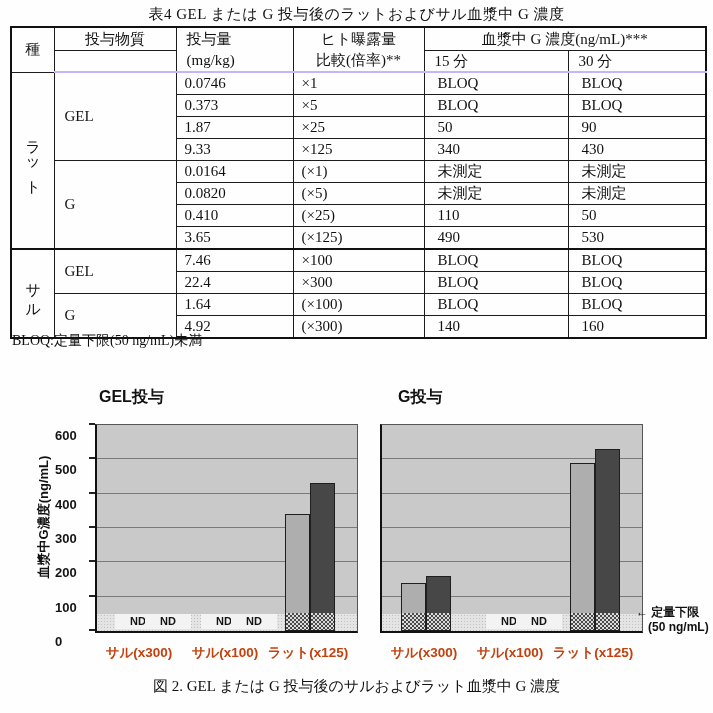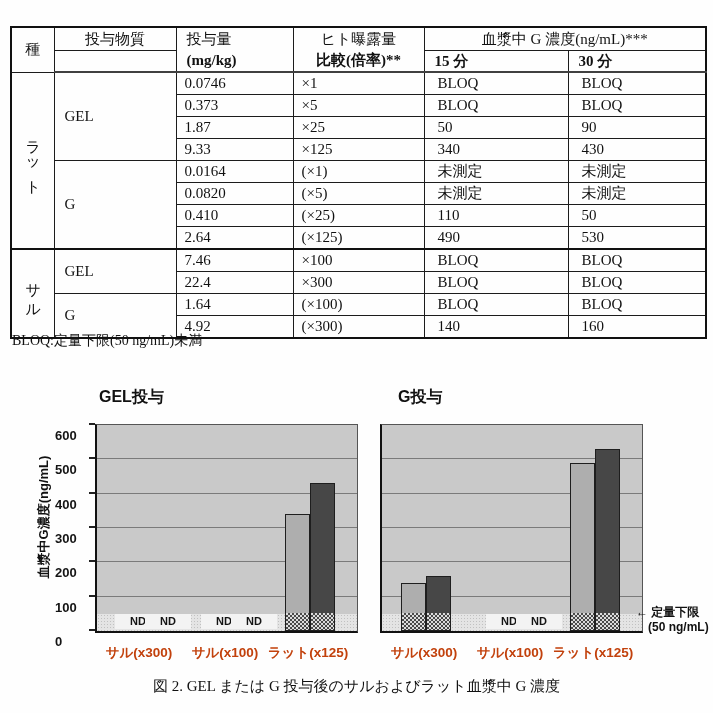--- a/index.html
+++ b/index.html
@@ -15,21 +15,21 @@
   }
   table.doc td,table.doc th{
     border:1px solid #1c1c1c;padding:0 0 0 8px;height:21px;
     font-weight:normal;text-align:left;vertical-align:middle;white-space:nowrap;overflow:hidden;
   }
   table.doc{border:2px solid #111;}
   table.doc .hdr td,table.doc .hdr2 td{text-align:center;padding:0 2px;}
   table.doc .hdr td{border-bottom:none;height:22px;}
   table.doc .hdr2 td{border-top:none;height:20px;}
   table.doc .hdr2 td.sub{text-align:left;padding-left:10px;border-top:1px solid #1c1c1c;}
-  table.doc .hdr-bottom td{border-bottom:2px solid #404040;font-weight:bold;}
+  table.doc .hdr-bottom td{border-bottom:2px solid #c4b5fd;}
   table.doc tr.sec td{border-top:2px solid #111;}
   td.vert{
     text-align:center !important;padding:0 !important;
     writing-mode:vertical-rl;letter-spacing:3px;
   }
   td.subst{padding-left:10px !important;}
   td.c15,td.c30{padding-left:13px !important;}
   .footnote{position:absolute;left:12px;top:332px;font-size:14px;}
   
   .chart-title{position:absolute;top:387px;font-size:16px;font-weight:bold;
@@ -67,20 +67,21 @@
   .loq-note{position:absolute;left:636px;top:605px;
     font:bold 12px "Liberation Sans","DejaVu Sans",sans-serif;line-height:15px;}
   .loq-note .l2{padding-left:12px;}
   .fig-caption{position:absolute;top:677px;left:0;width:713px;text-align:center;font-size:15px;}
 </style>
 </head>
 <body>
 
 <div id="canvas">
 
+  <div class="tbl-title">表4 GEL または G 投与後のラットおよびサル血漿中 G 濃度</div>
 
   <table class="doc">
     <colgroup>
       <col style="width:43px">
         <col style="width:122px">
         <col style="width:117px">
       <col style="width:131px">
         <col style="width:144px">
         <col style="width:138px">
     </colgroup>
@@ -139,21 +140,21 @@
         <td class="c15">未測定</td>
         <td class="c30">未測定</td>
       </tr>
       <tr>
         <td>0.410</td>
         <td>(×25)</td>
         <td class="c15">110</td>
         <td class="c30">50</td>
       </tr>
       <tr>
-        <td>2.64</td>
+        <td>3.65</td>
         <td>(×125)</td>
         <td class="c15">490</td>
         <td class="c30">530</td>
       </tr>
 
       <tr class="sec">
         <td class="vert" rowspan="4">サル</td>
         <td class="subst" rowspan="2">GEL</td>
         <td>7.46</td>
         <td>×100</td>

